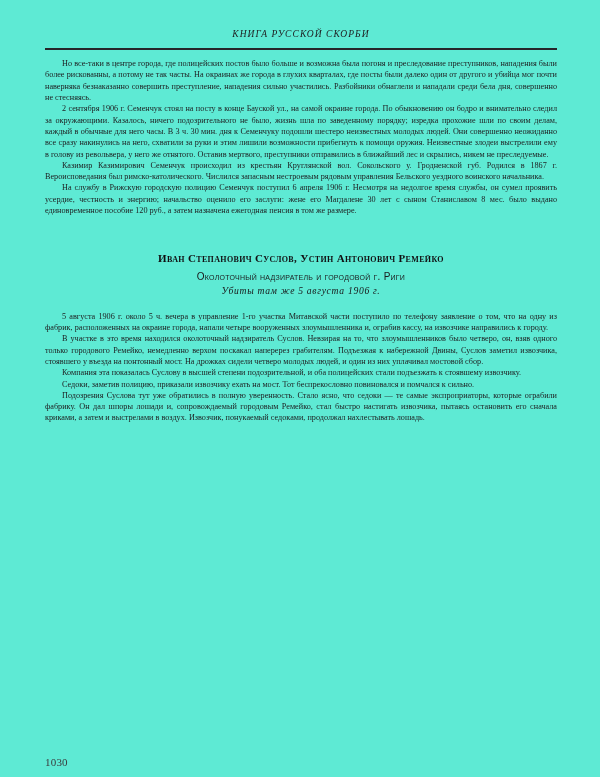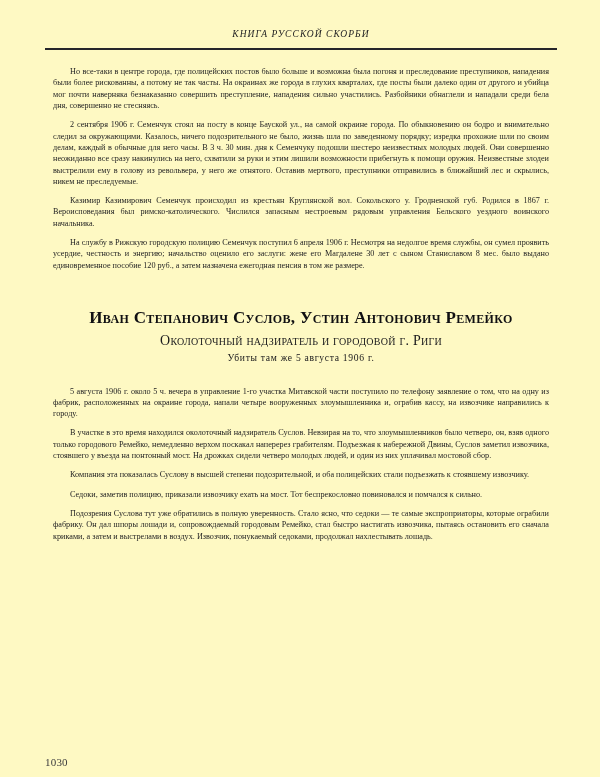--- a/index.html
+++ b/index.html
@@ -6,21 +6,21 @@
   html, body {
     margin: 0;
     padding: 0;
     background: #ffffff;
   }
   .page {
     position: relative;
     width: 600px;
     height: 777px;
     margin: 0 auto;
-    background: #fef9c3;
+    background: #5eead4;
     overflow: hidden;
     box-sizing: border-box;
   }
 
   
   .running-head {
     position: absolute;
     left: 45px;
     top: 29px;
     width: 512px;
@@ -43,58 +43,59 @@
 
   
   .column {
     position: absolute;
     left: 45px;
     top: 58px;
     width: 512px;
   }
 
   p.body {
-    margin: 8px;
+    margin: 0;
     font-family: "Liberation Serif", "DejaVu Serif", serif;
     font-size: 8.2px;
     line-height: 11.32px;
     color: #1d1d1f;
     text-align: justify;
     text-justify: inter-word;
     text-indent: 17px;
     hyphens: manual;
   }
 
   
   .section {
     margin-top: 36px;
     text-align: center;
   }
   .section-title {
     margin: 0;
     font-family: "Liberation Serif", "DejaVu Serif", serif;
     font-weight: bold;
-    font-size: 17px;
+    font-size: 11px;
     font-variant: small-caps;
     letter-spacing: 0.35px;
     color: #101012;
     line-height: 1.25;
   }
   .section-subtitle {
     margin: 4.5px 0 0 0;
-    font-family: Liberation Serif, serif;
-    font-size: 14px;
+    font-family: Liberation Sans, sans-serif;
+    font-size: 10px;
     font-variant: small-caps;
     letter-spacing: 0.25px;
     color: #1a1a1c;
     line-height: 1.2;
   }
   .section-date {
     margin: 2.5px 0 0 0;
     font-family: "Liberation Serif", "DejaVu Serif", serif;
+    font-style: italic;
     font-size: 9.6px;
     letter-spacing: 0.7px;
     color: #18181a;
     line-height: 1.2;
   }
   .section-gap {
     height: 14px;
   }
 
   

